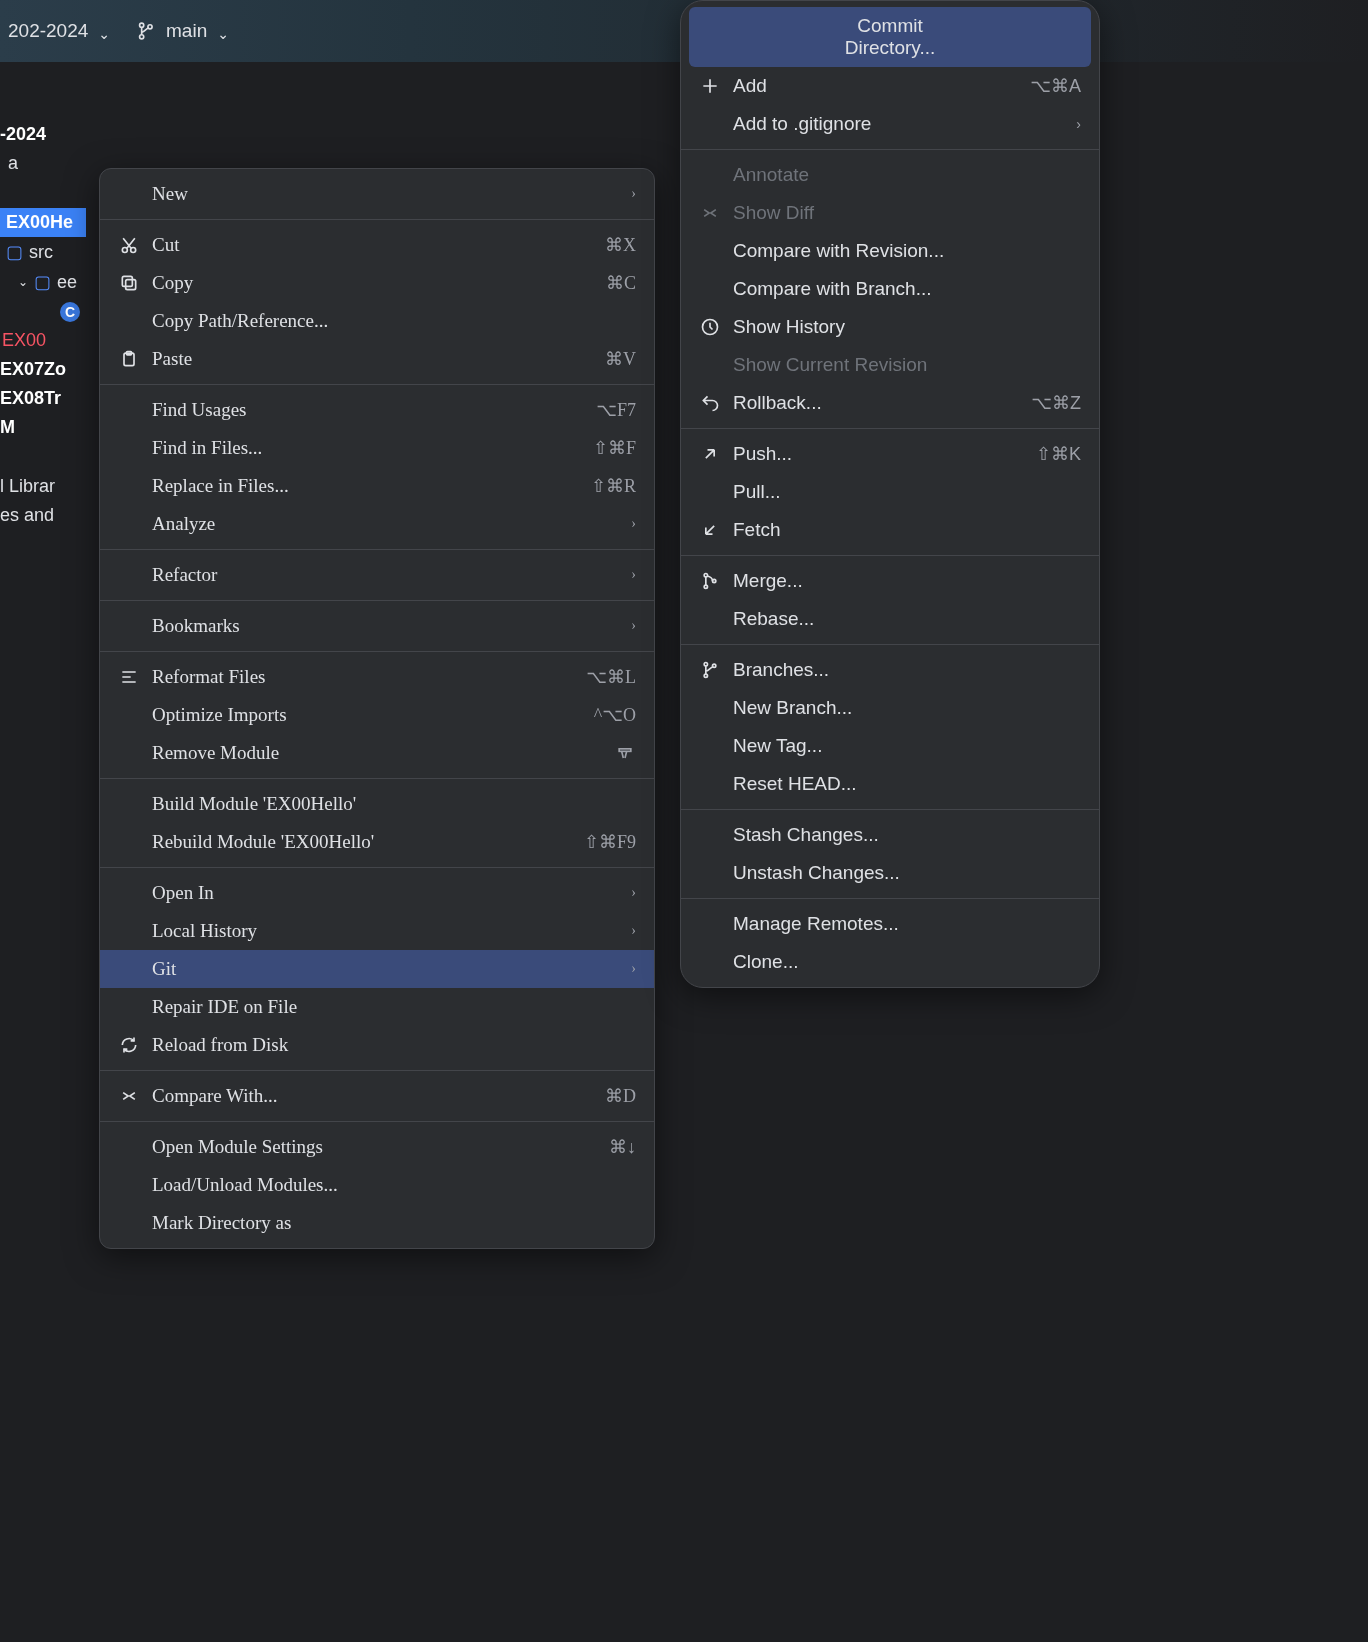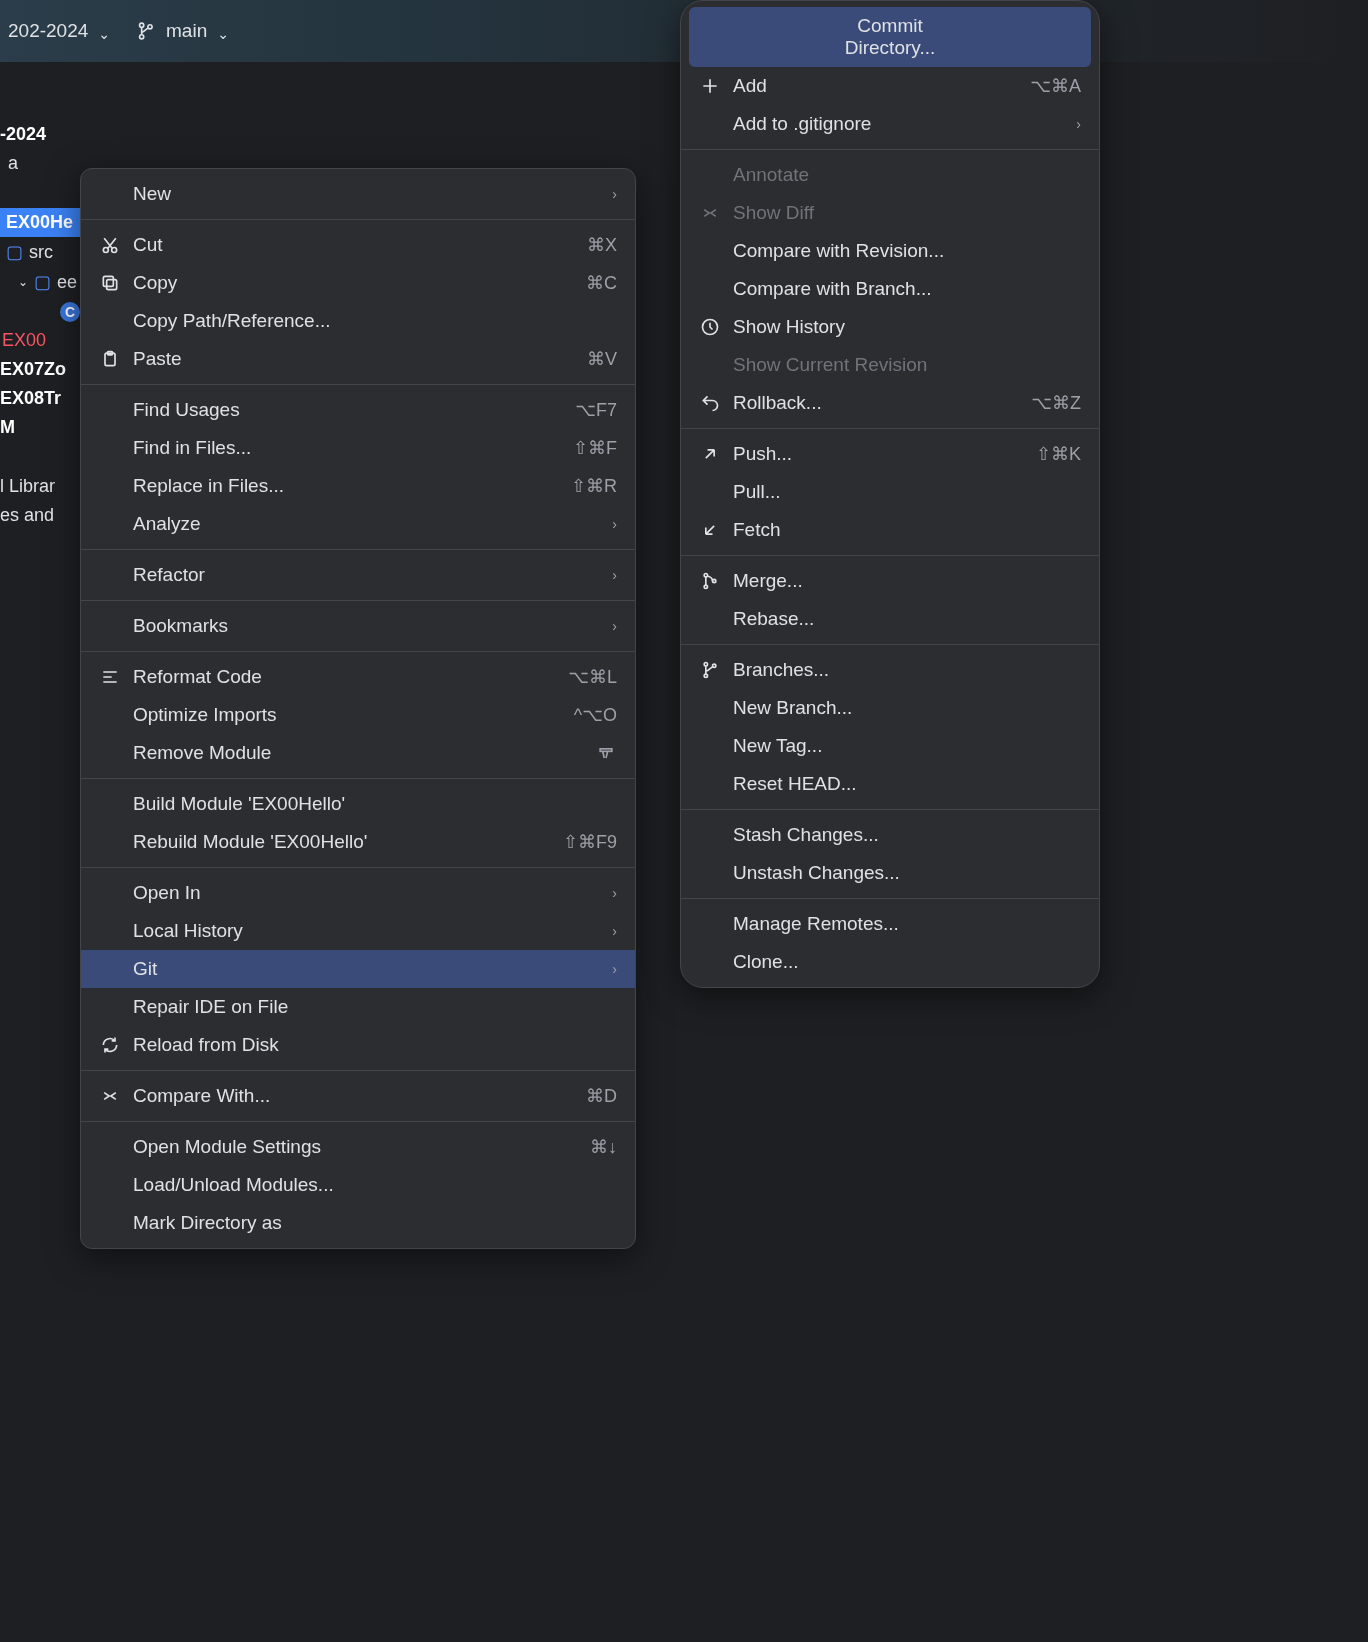--- a/index.html
+++ b/index.html
@@ -56,21 +56,21 @@
     .code-hint { color: #6f737a; }
     .code-brace { color: #d5b778; }
     .context-menu {
       position: absolute;
       background: #2b2d30;
       border: 1px solid #43454a;
       border-radius: 12px;
       box-shadow: 0 8px 32px rgba(0,0,0,0.5);
       padding: 6px 0;
     }
-    .menu1 { left: 80px; top: 168px; width: 556px; }
+    .menu1 { left: 99px; top: 168px; width: 556px; font-family: Liberation Serif, serif; }
     .menu2 { left: 680px; top: 0px; width: 420px; border-radius: 23px; }
     .menu-item {
       display: flex;
       align-items: center;
       padding: 8px 18px;
       gap: 12px;
       cursor: pointer;
       min-height: 38px;
     }
     .menu-item.highlighted { background: #3a4b7a; }
@@ -241,21 +241,21 @@
     <span class="menu-label">Bookmarks</span>
     <span class="menu-arrow">›</span>
   </div>
   <div class="menu-sep"></div>
   <div class="menu-item">
     <span class="menu-icon">
         <svg viewBox="0 0 24 24" fill="none" stroke="#dfe1e5" stroke-width="2">
           <path d="M4 6h16M4 12h10M4 18h16"></path>
         </svg>
       </span>
-    <span class="menu-label">Reformat Code</span>
+    <span class="menu-label">Reformat Files</span>
     <span class="menu-shortcut">⌥⌘L</span>
   </div>
   <div class="menu-item">
     <span class="menu-icon"></span>
     <span class="menu-label">Optimize Imports</span>
     <span class="menu-shortcut">^⌥O</span>
   </div>
   <div class="menu-item">
     <span class="menu-icon"></span>
     <span class="menu-label">Remove Module</span>

